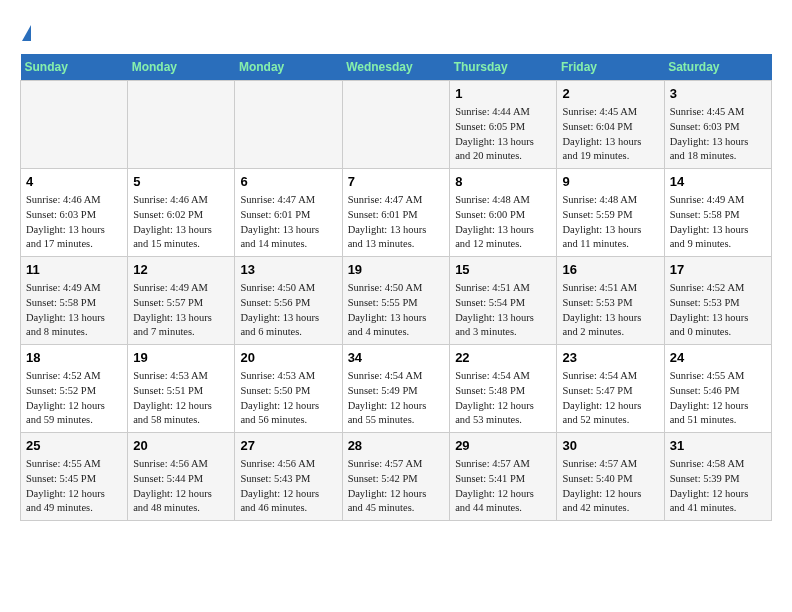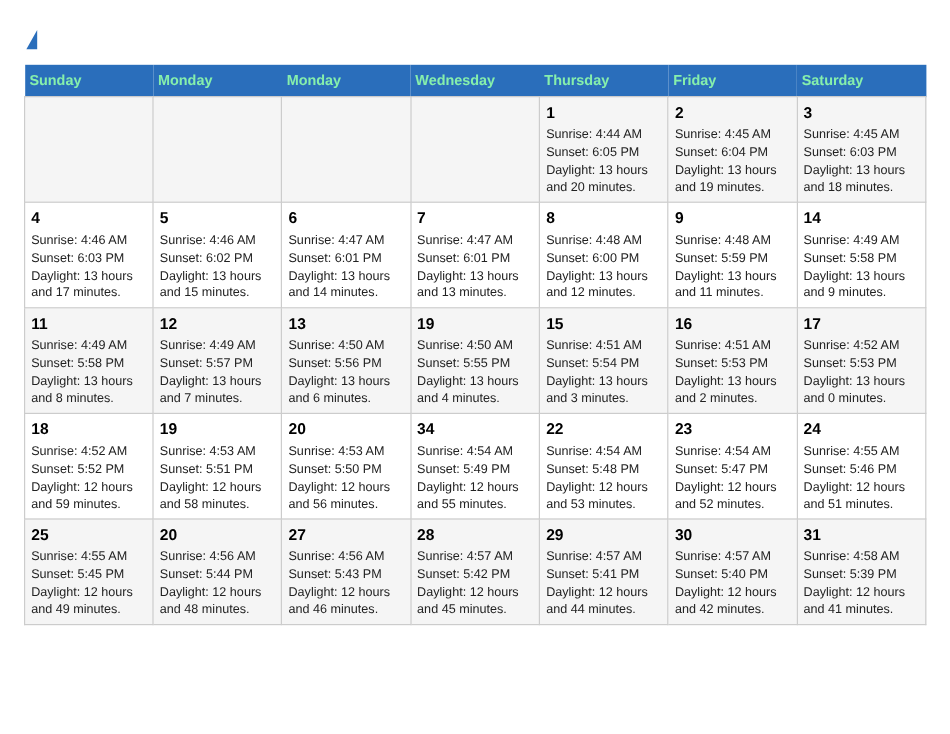--- a/index.html
+++ b/index.html
@@ -70,20 +70,21 @@
     }
     .day-num {
       font-weight: bold;
       font-size: 13px;
       display: block;
       margin-bottom: 2px;
     }
     .day-info {
       font-size: 10.5px;
       color: #222;
+      font-family: Liberation Serif, serif;
     }
     td.empty {
       background-color: #fff;
     }
   </style>
 </head>
 <body>
 
 <div class="header">
   <div class="logo">

